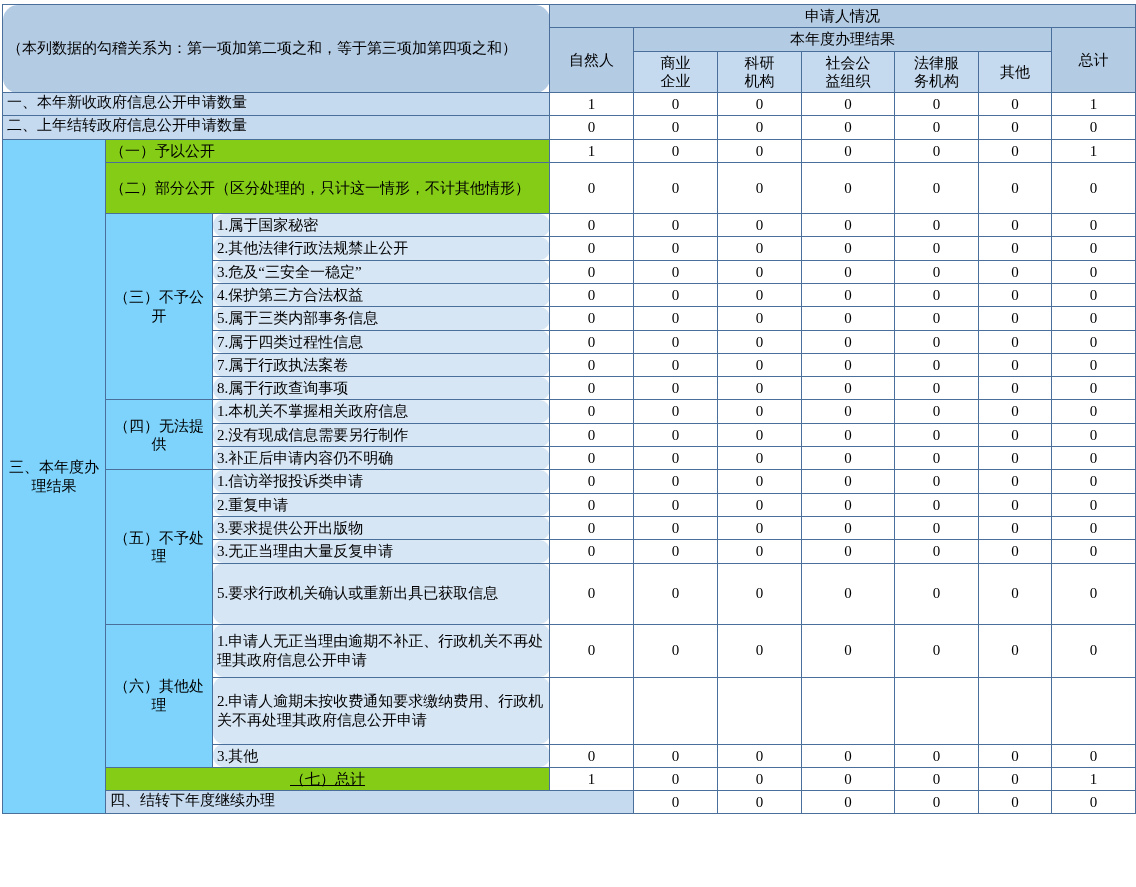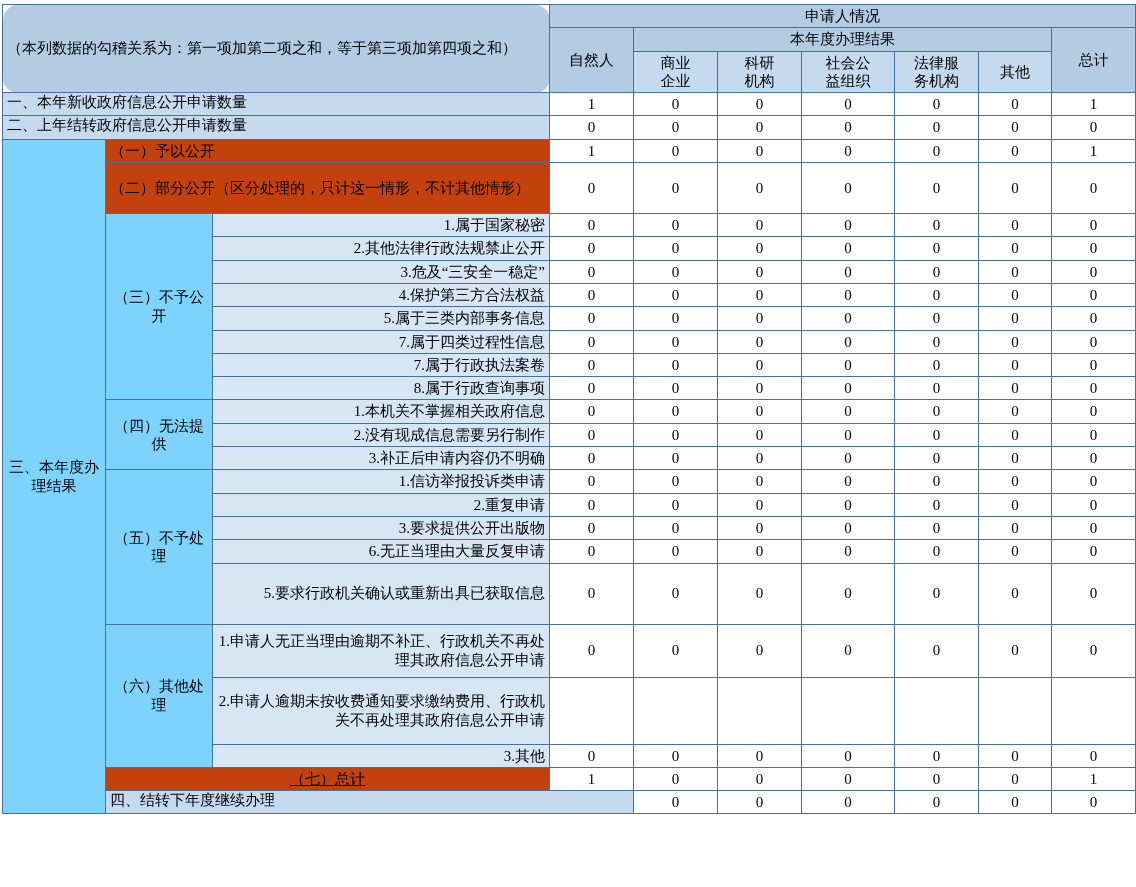--- a/index.html
+++ b/index.html
@@ -50,28 +50,29 @@
     border-radius: 15px;
   }
   
   .lbl1 {
     background: #c5d9ef;
     text-align: left;
     padding-left: 6px;
     font-family: Liberation Mono, monospace;
   }
   .lbl2 {
-    background: #c2410c;
+    background: #84cc16;
     text-align: left;
     padding-left: 8px;
   }
   .lbl3 {
     background: #d7e6f5;
-    text-align: right;
+    text-align: left;
     padding-left: 6px;
+    border-radius: 11px;
   }
   .vlabel {
     background: #7dd3fc;
     text-align: center;
     padding: 4px 6px;
     line-height: 1.45;
   }
   .num {
     text-align: center;
     background: #ffffff;
@@ -317,21 +318,21 @@
         <td class="lbl3">3.要求提供公开出版物</td>
         <td class="num">0</td>
         <td class="num">0</td>
         <td class="num">0</td>
         <td class="num">0</td>
         <td class="num">0</td>
         <td class="num">0</td>
         <td class="num">0</td>
       </tr>
       <tr>
-        <td class="lbl3">6.无正当理由大量反复申请</td>
+        <td class="lbl3">3.无正当理由大量反复申请</td>
         <td class="num">0</td>
         <td class="num">0</td>
         <td class="num">0</td>
         <td class="num">0</td>
         <td class="num">0</td>
         <td class="num">0</td>
         <td class="num">0</td>
       </tr>
       <tr>
         <td class="lbl3" style="height:56px">5.要求行政机关确认或重新出具已获取信息</td>

